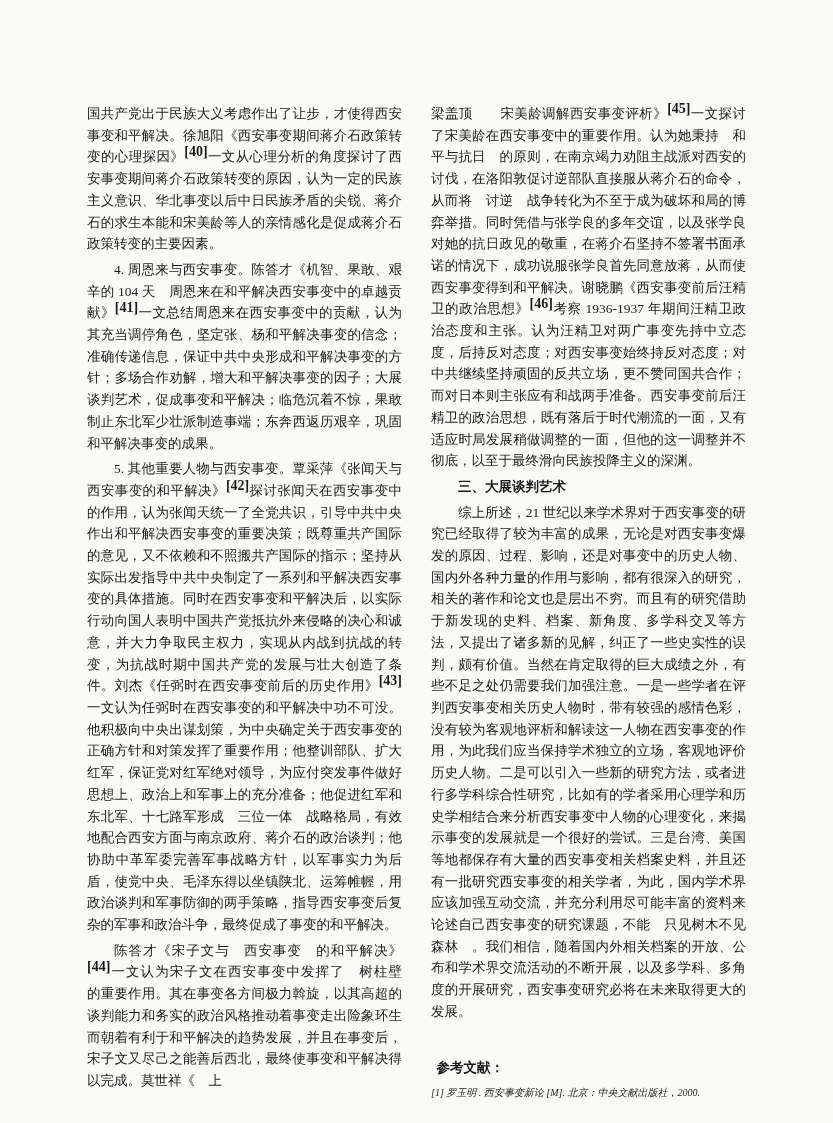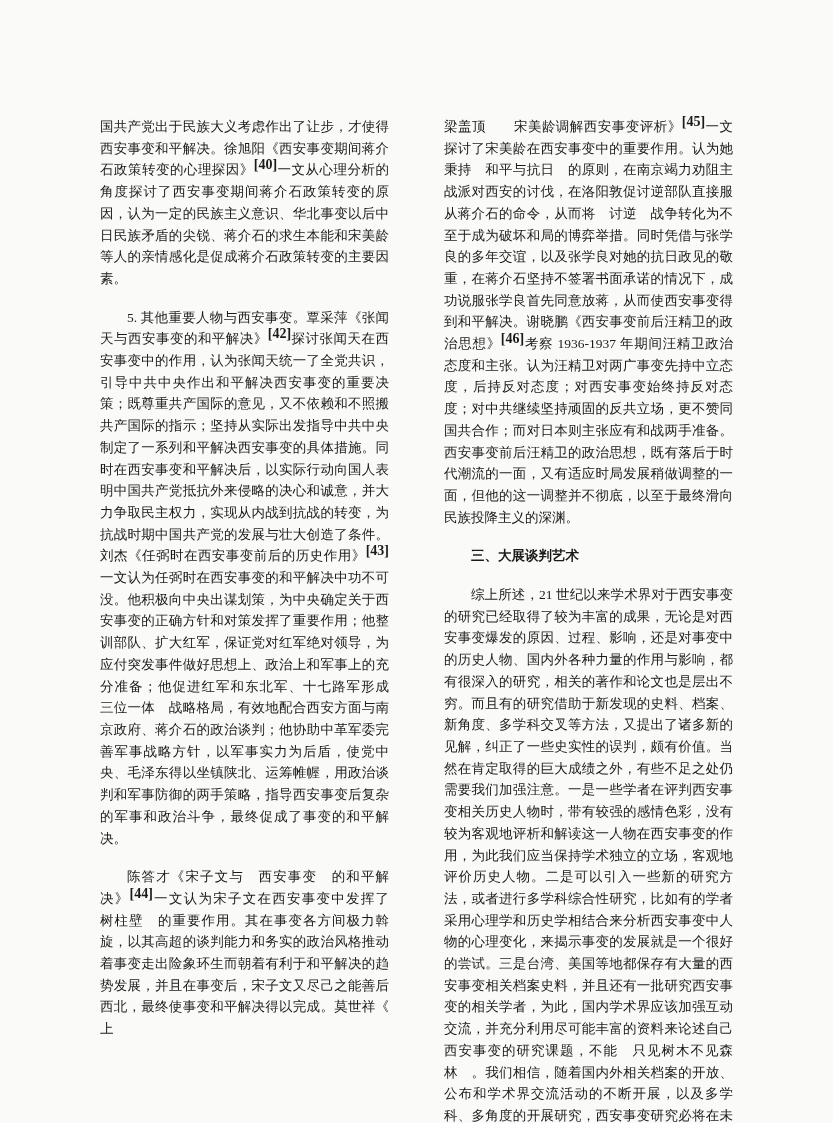--- a/index.html
+++ b/index.html
@@ -21,21 +21,21 @@
   .columns {
     display: flex;
     gap: 21px;
   }
   .col {
     width: 323px;
     font-size: 13.5px;
     line-height: 21.7px;
     text-align: justify;
   }
-  .col p { margin: 17px; }
+  .col p { margin: 4px; }
   .indent { text-indent: 2em; }
   .heading { font-weight: bold; }
   .spacer { height: 26px; }
   .ref-heading { font-weight: bold; text-indent: 0.4em; }
   .ref-entry { font-style: italic; font-size: 10px; }
   sup {
     font-size: 14px;
     vertical-align: super;
     line-height: 0;
     font-weight: bold;
@@ -47,25 +47,27 @@
     letter-spacing: 1px;
   }
 </style>
 </head>
 <body>
 
 <div class="page">
   <div class="columns">
     <div class="col" id="col-left">
         <p class="">国共产党出于民族大义考虑作出了让步，才使得西安事变和平解决。徐旭阳《西安事变期间蒋介石政策转变的心理探因》<sup>[40]</sup>一文从心理分析的角度探讨了西安事变期间蒋介石政策转变的原因，认为一定的民族主义意识、华北事变以后中日民族矛盾的尖锐、蒋介石的求生本能和宋美龄等人的亲情感化是促成蒋介石政策转变的主要因素。</p>
+        <p class="indent">4. 周恩来与西安事变。陈答才《机智、果敢、艰辛的 104 天　周恩来在和平解决西安事变中的卓越贡献》<sup>[41]</sup>一文总结周恩来在西安事变中的贡献，认为其充当调停角色，坚定张、杨和平解决事变的信念；准确传递信息，保证中共中央形成和平解决事变的方针；多场合作劝解，增大和平解决事变的因子；大展谈判艺术，促成事变和平解决；临危沉着不惊，果敢制止东北军少壮派制造事端；东奔西返历艰辛，巩固和平解决事变的成果。</p>
         <p class="indent">5. 其他重要人物与西安事变。覃采萍《张闻天与西安事变的和平解决》<sup>[42]</sup>探讨张闻天在西安事变中的作用，认为张闻天统一了全党共识，引导中共中央作出和平解决西安事变的重要决策；既尊重共产国际的意见，又不依赖和不照搬共产国际的指示；坚持从实际出发指导中共中央制定了一系列和平解决西安事变的具体措施。同时在西安事变和平解决后，以实际行动向国人表明中国共产党抵抗外来侵略的决心和诚意，并大力争取民主权力，实现从内战到抗战的转变，为抗战时期中国共产党的发展与壮大创造了条件。刘杰《任弼时在西安事变前后的历史作用》<sup>[43]</sup>一文认为任弼时在西安事变的和平解决中功不可没。他积极向中央出谋划策，为中央确定关于西安事变的正确方针和对策发挥了重要作用；他整训部队、扩大红军，保证党对红军绝对领导，为应付突发事件做好思想上、政治上和军事上的充分准备；他促进红军和东北军、十七路军形成　三位一体　战略格局，有效地配合西安方面与南京政府、蒋介石的政治谈判；他协助中革军委完善军事战略方针，以军事实力为后盾，使党中央、毛泽东得以坐镇陕北、运筹帷幄，用政治谈判和军事防御的两手策略，指导西安事变后复杂的军事和政治斗争，最终促成了事变的和平解决。</p>
         <p class="indent">陈答才《宋子文与　西安事变　的和平解决》<sup>[44]</sup>一文认为宋子文在西安事变中发挥了　树柱壁　的重要作用。其在事变各方间极力斡旋，以其高超的谈判能力和务实的政治风格推动着事变走出险象环生而朝着有利于和平解决的趋势发展，并且在事变后，宋子文又尽己之能善后西北，最终使事变和平解决得以完成。莫世祥《　上</p>
       </div>
     <div class="col" id="col-right">
         <p class="">梁盖顶　　宋美龄调解西安事变评析》<sup>[45]</sup>一文探讨了宋美龄在西安事变中的重要作用。认为她秉持　和平与抗日　的原则，在南京竭力劝阻主战派对西安的讨伐，在洛阳敦促讨逆部队直接服从蒋介石的命令，从而将　讨逆　战争转化为不至于成为破坏和局的博弈举措。同时凭借与张学良的多年交谊，以及张学良对她的抗日政见的敬重，在蒋介石坚持不签署书面承诺的情况下，成功说服张学良首先同意放蒋，从而使西安事变得到和平解决。谢晓鹏《西安事变前后汪精卫的政治思想》<sup>[46]</sup>考察 1936-1937 年期间汪精卫政治态度和主张。认为汪精卫对两广事变先持中立态度，后持反对态度；对西安事变始终持反对态度；对中共继续坚持顽固的反共立场，更不赞同国共合作；而对日本则主张应有和战两手准备。西安事变前后汪精卫的政治思想，既有落后于时代潮流的一面，又有适应时局发展稍做调整的一面，但他的这一调整并不彻底，以至于最终滑向民族投降主义的深渊。</p>
         <p class="indent heading">三、大展谈判艺术</p>
         <p class="indent">综上所述，21 世纪以来学术界对于西安事变的研究已经取得了较为丰富的成果，无论是对西安事变爆发的原因、过程、影响，还是对事变中的历史人物、国内外各种力量的作用与影响，都有很深入的研究，相关的著作和论文也是层出不穷。而且有的研究借助于新发现的史料、档案、新角度、多学科交叉等方法，又提出了诸多新的见解，纠正了一些史实性的误判，颇有价值。当然在肯定取得的巨大成绩之外，有些不足之处仍需要我们加强注意。一是一些学者在评判西安事变相关历史人物时，带有较强的感情色彩，没有较为客观地评析和解读这一人物在西安事变的作用，为此我们应当保持学术独立的立场，客观地评价历史人物。二是可以引入一些新的研究方法，或者进行多学科综合性研究，比如有的学者采用心理学和历史学相结合来分析西安事变中人物的心理变化，来揭示事变的发展就是一个很好的尝试。三是台湾、美国等地都保存有大量的西安事变相关档案史料，并且还有一批研究西安事变的相关学者，为此，国内学术界应该加强互动交流，并充分利用尽可能丰富的资料来论述自己西安事变的研究课题，不能　只见树木不见森林　。我们相信，随着国内外相关档案的开放、公布和学术界交流活动的不断开展，以及多学科、多角度的开展研究，西安事变研究必将在未来取得更大的发展。</p>
         <p class="spacer"></p>
+        <p class="ref-heading">参考文献：</p>
         <p class="ref-entry">[1] 罗玉明 . 西安事变新论 [M]. 北京：中央文献出版社，2000.</p>
       </div>
   </div>
   <div class="footer"><span>—</span> <span>52</span> <span>—</span></div>
 </div>
 
 </body></html>

